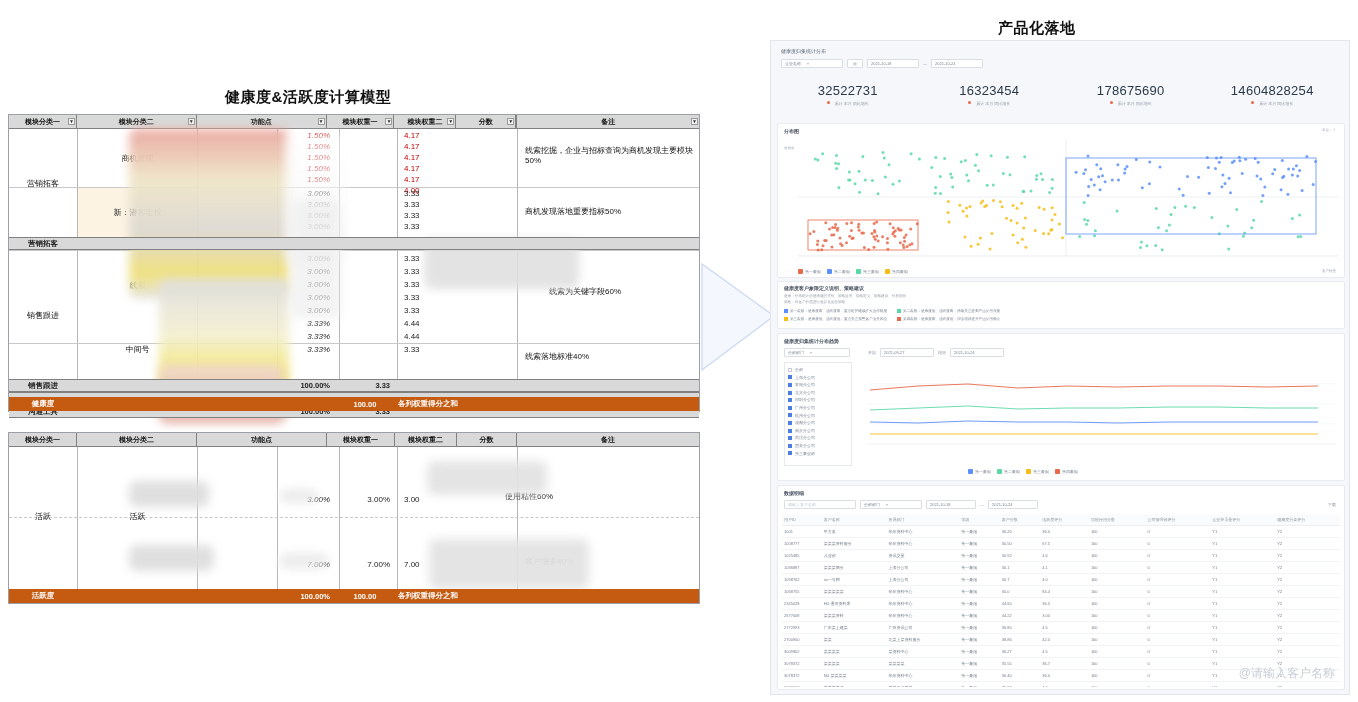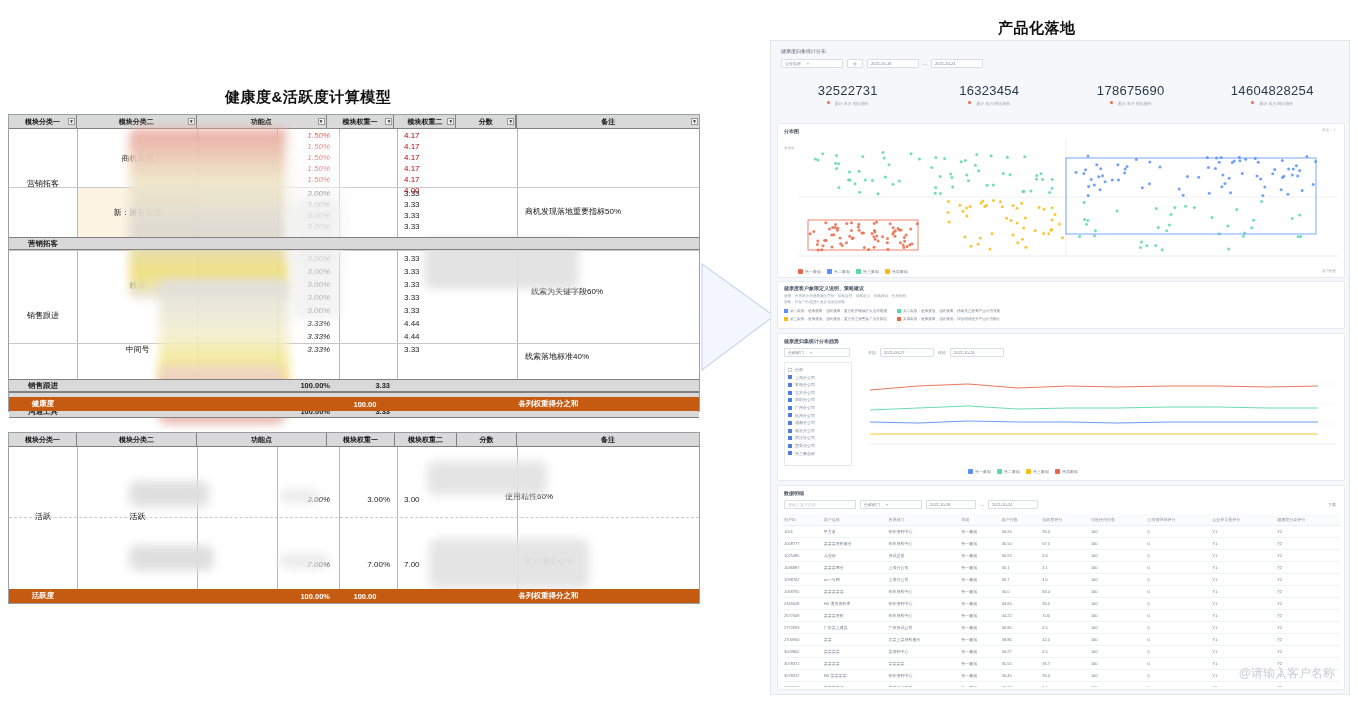--- a/index.html
+++ b/index.html
@@ -114,21 +114,21 @@
 
   .total-band {
     position: absolute; left: 0; right: 0; height: 14px;
     background: #c55a11; color: #fff;
     font-size: 7.5px; font-weight: bold;
     display: flex; align-items: center;
   }
   .total-band .lab { width: 68px; text-align: center; }
   .total-band .v1 { position: absolute; left: 269px; width: 60px; text-align: right; padding-right: 8px; }
   .total-band .v2 { position: absolute; left: 331px; width: 56px; text-align: center; padding-right: 6px; }
-  .total-band .nt { position: absolute; left: 389px; right: 0; text-align: center; }
+  .total-band .nt { position: absolute; left: 389px; right: 0; text-align: left; }
 
   
   .arrow { position: absolute; left: 700px; top: 262px; }
 
   
   #dash {
     position: absolute; left: 770px; top: 40px;
     width: 580px; height: 655px;
     background: #f5f7fa;
     border: 1px solid #e2e6eb;
@@ -288,22 +288,23 @@
       <div class="sc-col" style="top:111px;left:395px">3.33</div>
       <div class="sc-col" style="top:125px;left:395px">3.33</div>
       <div class="sc-col" style="top:138px;left:395px">3.33</div>
       <div class="sc-col" style="top:151px;left:395px">3.33</div>
       <div class="sc-col" style="top:164px;left:395px">3.33</div>
       <div class="sc-col" style="top:177px;left:395px">3.33</div>
       <div class="sc-col" style="top:190px;left:395px">4.44</div>
       <div class="sc-col" style="top:203px;left:395px">4.44</div>
       <div class="sc-col" style="top:216px;left:395px">3.33</div>
 
+      <div class="note-cell" style="top:6px;height:40px;left:510px">线索挖掘，企业与招标查询为商机发现主要模块50%</div>
       <div class="note-cell" style="top:72px;height:20px;left:510px">商机发现落地重要指标50%</div>
-      <div class="note-cell" style="top:152px;height:20px;left:516px">线索为关键字段60%</div>
+      <div class="note-cell" style="top:152px;height:20px;left:534px">线索为关键字段60%</div>
       <div class="note-cell" style="top:217px;height:20px;left:510px">线索落地标准40%</div>
       <div class="note-cell" style="top:252px;height:12px;left:510px">唯一维度100%</div>
 
       <div class="blur2" style="left:120px;top:0;width:160px;height:170px;background:linear-gradient(180deg,#e9a8a0,#efe6c8 30%,#ddd9d4 60%,#f0e07a 85%,#e3e3e3);opacity:.95"></div>
       <div class="blur2" style="left:150px;top:150px;width:130px;height:140px;background:linear-gradient(180deg,#dedede,#f3efd0 40%,#f2e468 70%,#e8c9c4);opacity:.9"></div>
       <div class="blur2" style="left:275px;top:4px;width:60px;height:130px;background:linear-gradient(180deg,#ffffff,#f2f2f2);opacity:.55"></div>
       <div class="blur2" style="left:282px;top:70px;width:50px;height:120px;background:#eeeeee;opacity:.7"></div>
       <div class="blur2" style="left:415px;top:110px;width:155px;height:50px;background:#e0e0e0;opacity:.9"></div>
       <div class="blur2" style="left:150px;top:235px;width:125px;height:60px;background:linear-gradient(180deg,#f0d9d4,#e7b3aa);opacity:.85"></div>
 

